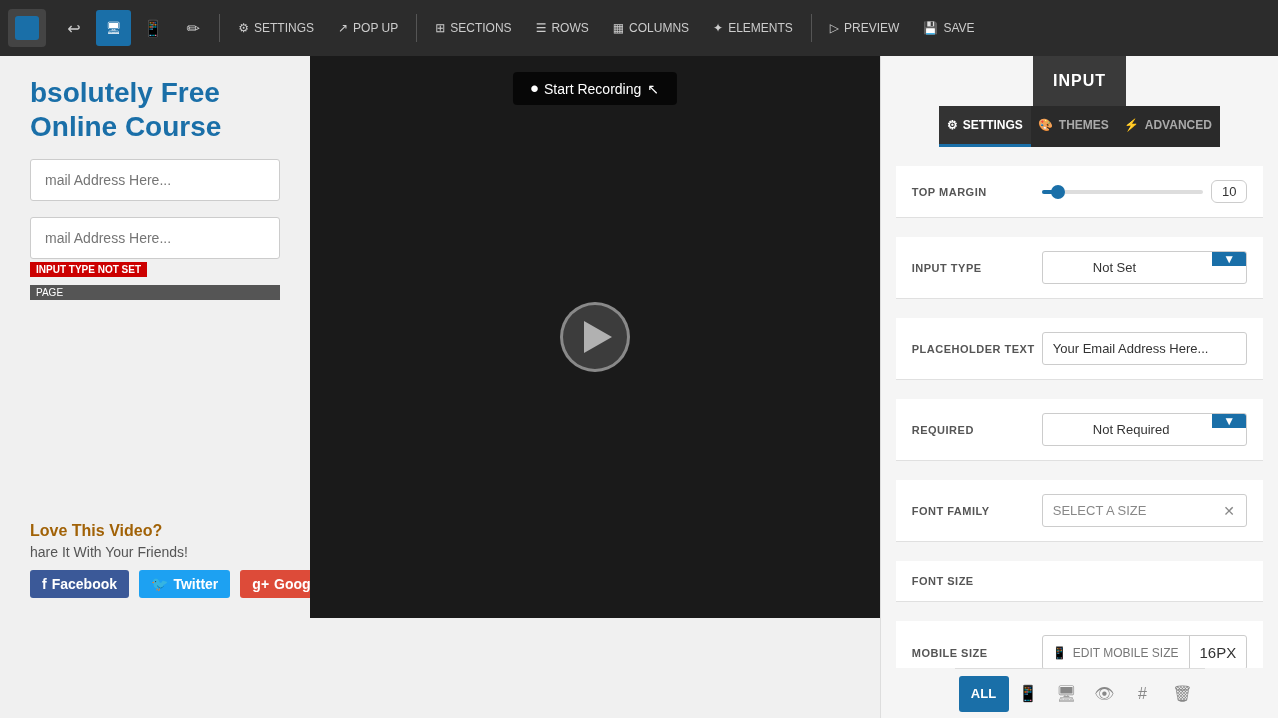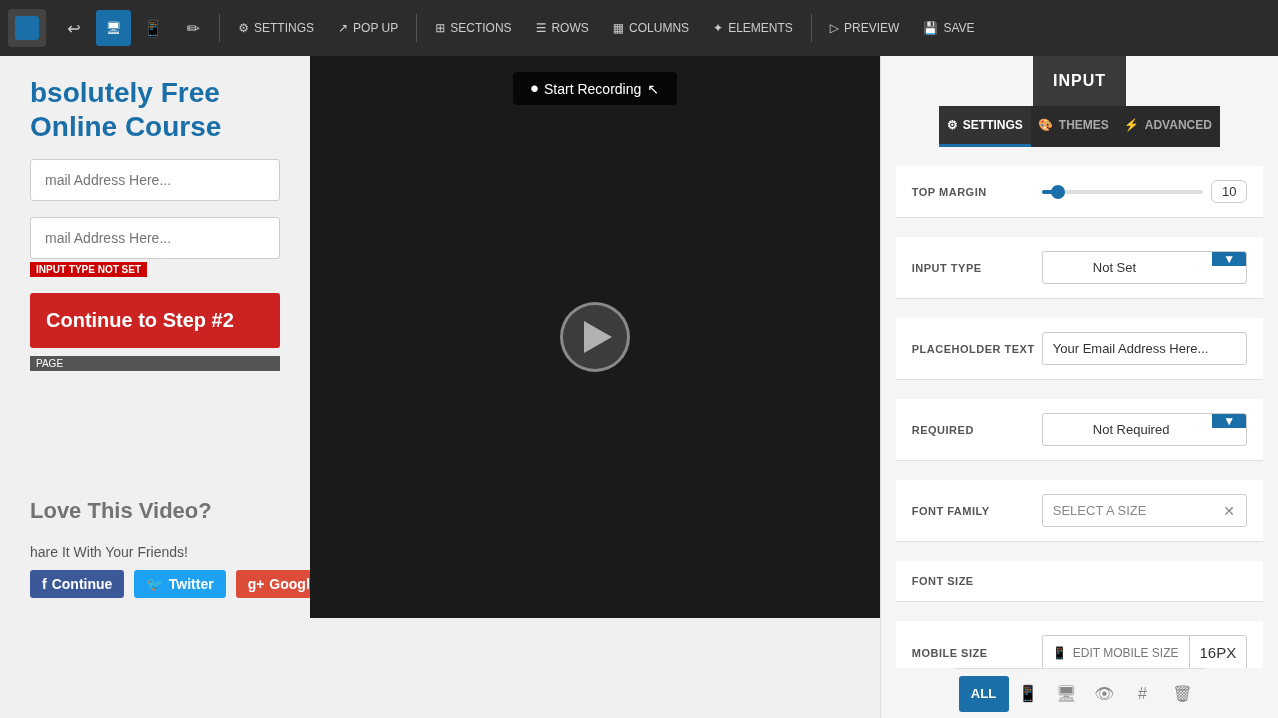--- a/index.html
+++ b/index.html
@@ -139,24 +139,24 @@
       font-size: 10px;
       padding: 2px 6px;
       display: inline-block;
       margin-top: -8px;
     }
 
     .share-section {
       margin-top: auto;
     }
     .share-title {
-      font-size: 22px;
-      font-weight: bold;
-      color: #737373;
-      margin-bottom: 20px;
+      font-size: 16px;
+      font-weight: bold;
+      color: #a16207;
+      margin-bottom: 4px;
     }
     .share-subtitle {
       font-size: 14px;
       color: #555;
       margin-bottom: 10px;
     }
     .social-buttons {
       display: flex;
       gap: 10px;
       align-items: center;
@@ -532,30 +532,29 @@
             <div>Online Course</div>
           </div>
 
           <input class="email-input" type="text" placeholder="mail Address Here..." style="">
 
           <div>
             <input class="email-input" type="text" placeholder="mail Address Here..." style="">
             <div class="input-error-badge">INPUT TYPE NOT SET</div>
           </div>
 
-          <button class="cta-button">Continue to Step #2</button>
           <div class="page-badge">PAGE</div>
 
           <div class="share-section">
             <div class="share-title">Love This Video?</div>
             <div class="share-subtitle">hare It With Your Friends!</div>
             <div class="social-buttons">
               <button class="social-btn facebook">
                 <span>f</span>
-                <span>Continue</span>
+                <span>Facebook</span>
               </button>
               <button class="social-btn twitter">
                 <span>🐦</span>
                 <span>Twitter</span>
               </button>
               <button class="social-btn google">
                 <span>g+</span>
                 <span>Google+</span>
               </button>
             </div>

